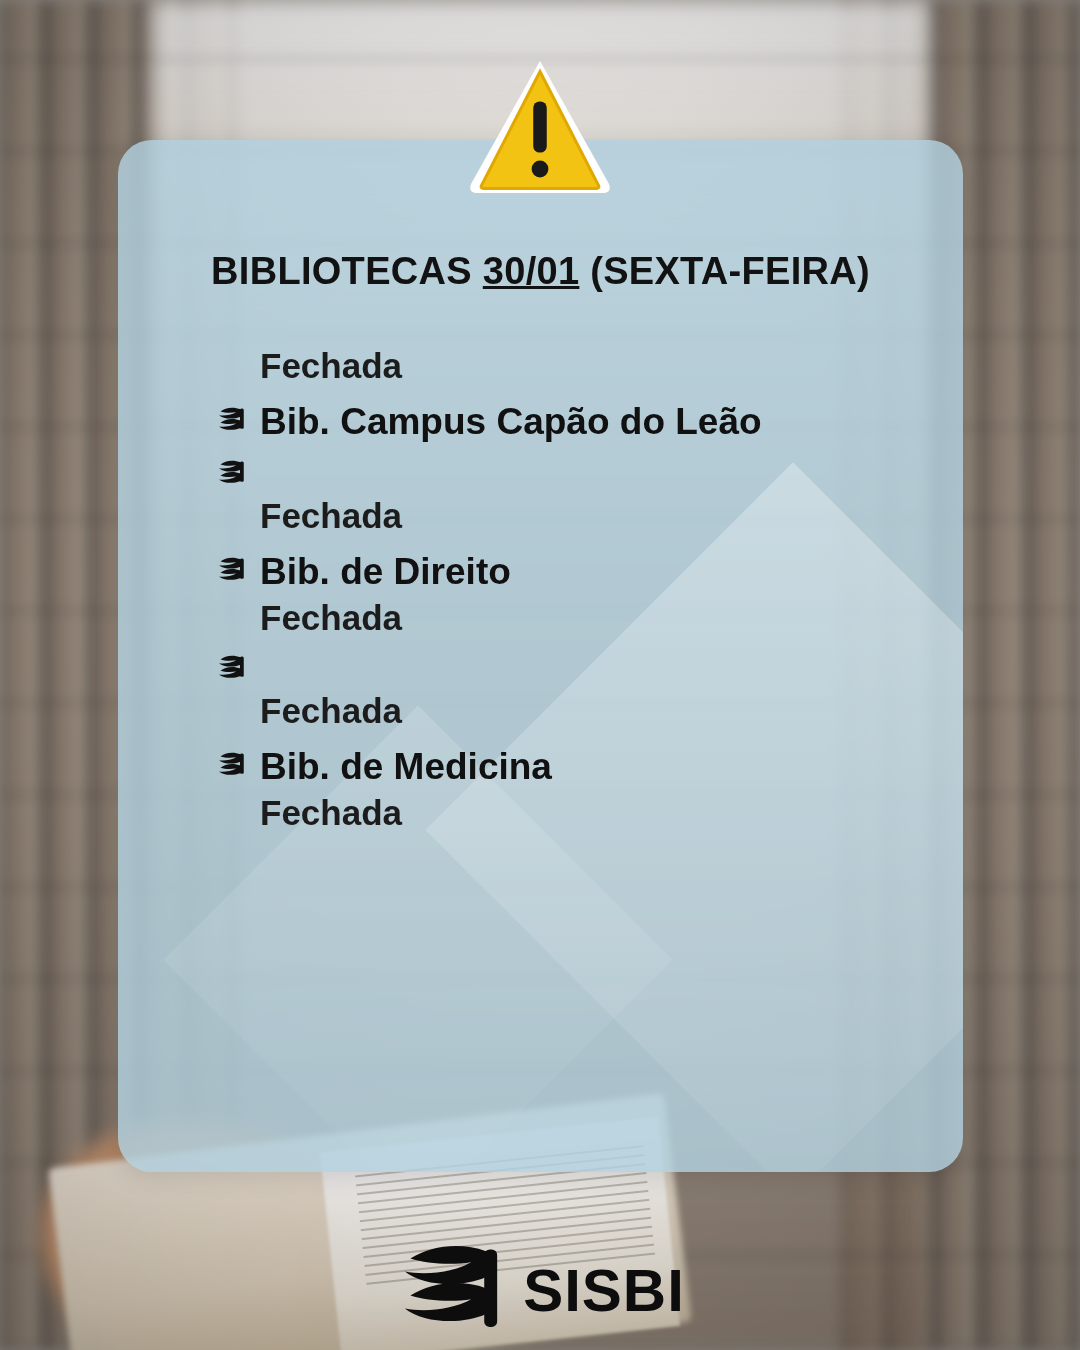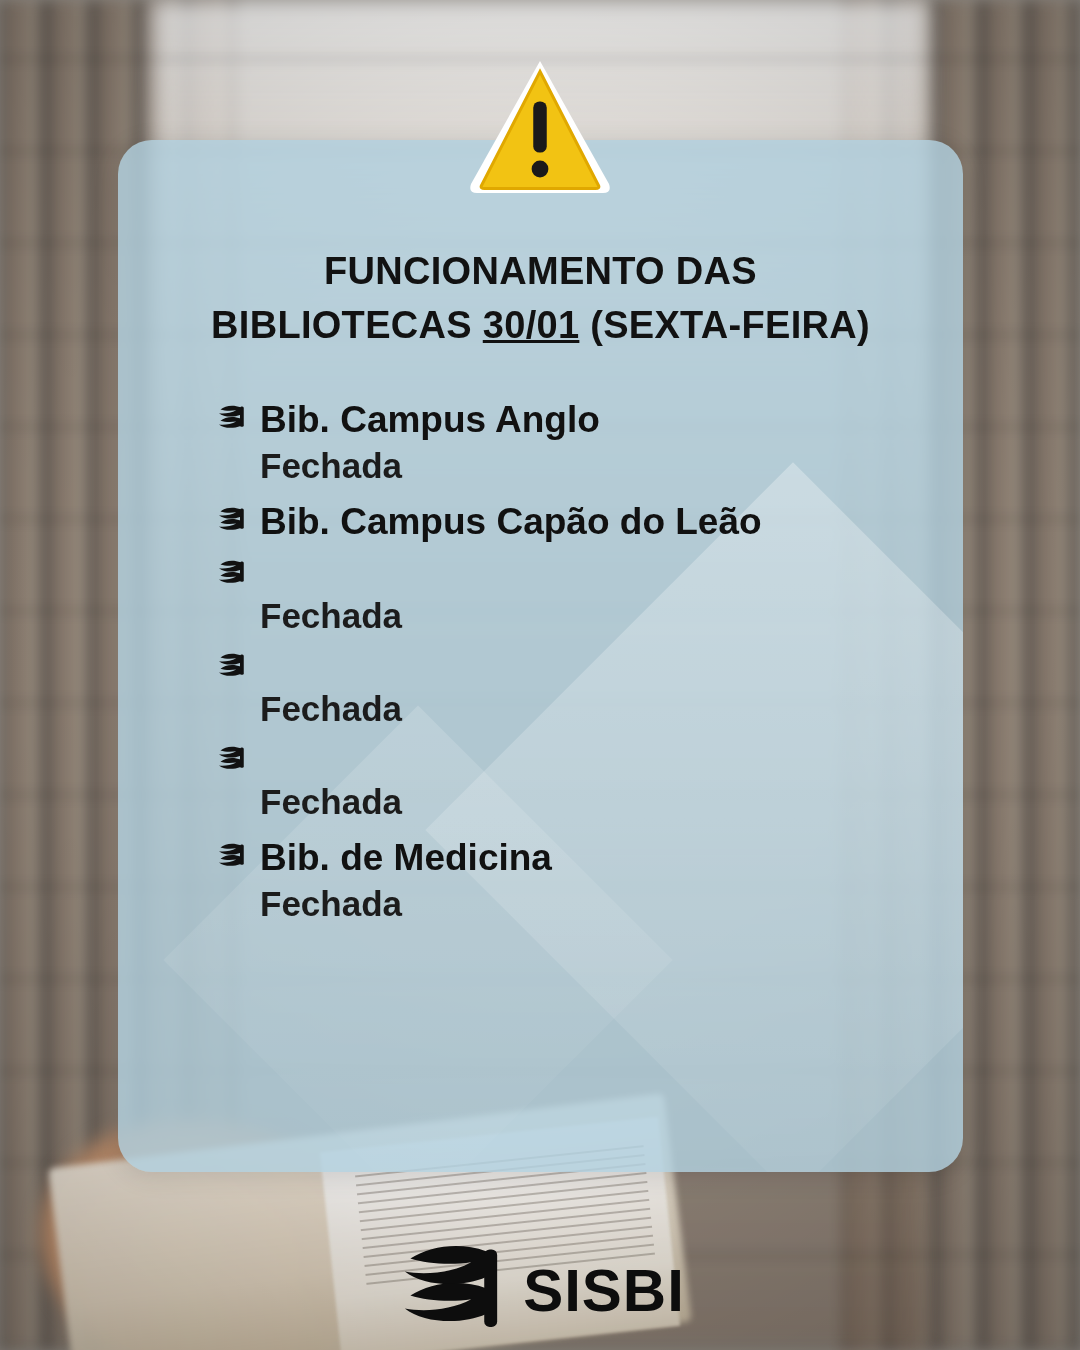--- a/index.html
+++ b/index.html
@@ -266,39 +266,28 @@
     <path d="M50 13 L89 89 Q90 91 87 91 L13 91 Q10 91 11 89 Z" fill="#f2c313" stroke="#e0a800" stroke-width="2"></path>
     <rect x="45.5" y="33" width="9" height="34" rx="4.2" fill="#1a1a1a"></rect>
     <circle cx="50" cy="78" r="5.6" fill="#1a1a1a"></circle>
   </svg>
 
   <div class="card">
     <div class="card-sheen"></div>
     <div class="card-sheen2"></div>
 
     <div class="title">
-      <div>FUNCIONAMENTO DAS</div>
       <div>
         <span>BIBLIOTECAS </span><span class="date">30/01</span><span> (SEXTA-FEIRA)</span>
       </div>
     </div>
 
     <ul class="list">
 
       <li class="item">
-        <div class="item-head">
-          <span class="bullet-icon">
-            <svg viewBox="0 0 40 44" width="30" height="34">
-              <path d="M33 5 C22 1 12 3 6 8 C12 10 20 10 27 9 C20 13 10 14 4 13 C10 18 22 19 33 15 Z" fill="#111"></path>
-              <path d="M33 20 C22 16 12 18 6 23 C12 25 20 25 27 24 C20 28 10 29 4 28 C10 33 22 34 33 30 Z" fill="#111"></path>
-              <rect x="32" y="4" width="5" height="27" rx="2" fill="#111"></rect>
-            </svg>
-          </span>
-          <span>Bib. Campus Anglo</span>
-        </div>
         <div class="item-status">Fechada</div>
       </li>
 
       <li class="item">
         <div class="item-head">
           <span class="bullet-icon">
             <svg viewBox="0 0 40 44" width="30" height="34">
               <path d="M33 5 C22 1 12 3 6 8 C12 10 20 10 27 9 C20 13 10 14 4 13 C10 18 22 19 33 15 Z" fill="#111"></path>
               <path d="M33 20 C22 16 12 18 6 23 C12 25 20 25 27 24 C20 28 10 29 4 28 C10 33 22 34 33 30 Z" fill="#111"></path>
               <rect x="32" y="4" width="5" height="27" rx="2" fill="#111"></rect>
@@ -323,20 +312,21 @@
 
       <li class="item">
         <div class="item-head">
           <span class="bullet-icon">
             <svg viewBox="0 0 40 44" width="30" height="34">
               <path d="M33 5 C22 1 12 3 6 8 C12 10 20 10 27 9 C20 13 10 14 4 13 C10 18 22 19 33 15 Z" fill="#111"></path>
               <path d="M33 20 C22 16 12 18 6 23 C12 25 20 25 27 24 C20 28 10 29 4 28 C10 33 22 34 33 30 Z" fill="#111"></path>
               <rect x="32" y="4" width="5" height="27" rx="2" fill="#111"></rect>
             </svg>
           </span>
+          <span>Bib. de Direito</span>
         </div>
         <div class="item-status">Fechada</div>
       </li>
 
       <li class="item">
         <div class="item-head">
           <span class="bullet-icon">
             <svg viewBox="0 0 40 44" width="30" height="34">
               <path d="M33 5 C22 1 12 3 6 8 C12 10 20 10 27 9 C20 13 10 14 4 13 C10 18 22 19 33 15 Z" fill="#111"></path>
               <path d="M33 20 C22 16 12 18 6 23 C12 25 20 25 27 24 C20 28 10 29 4 28 C10 33 22 34 33 30 Z" fill="#111"></path>

